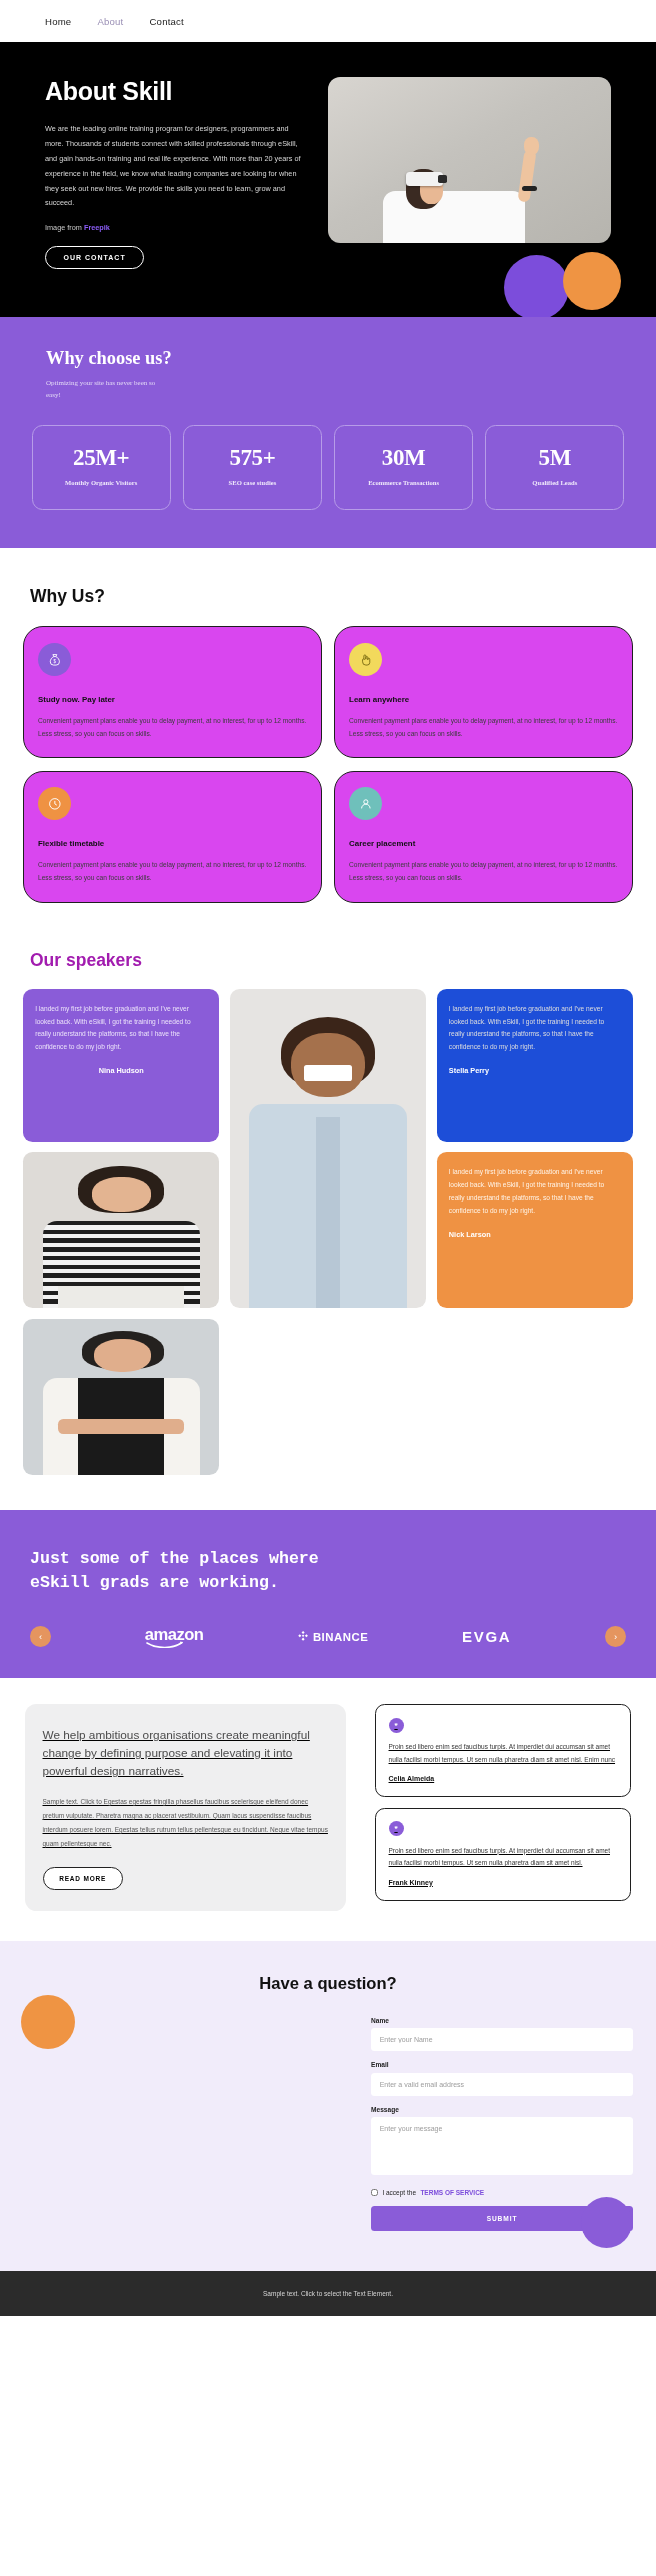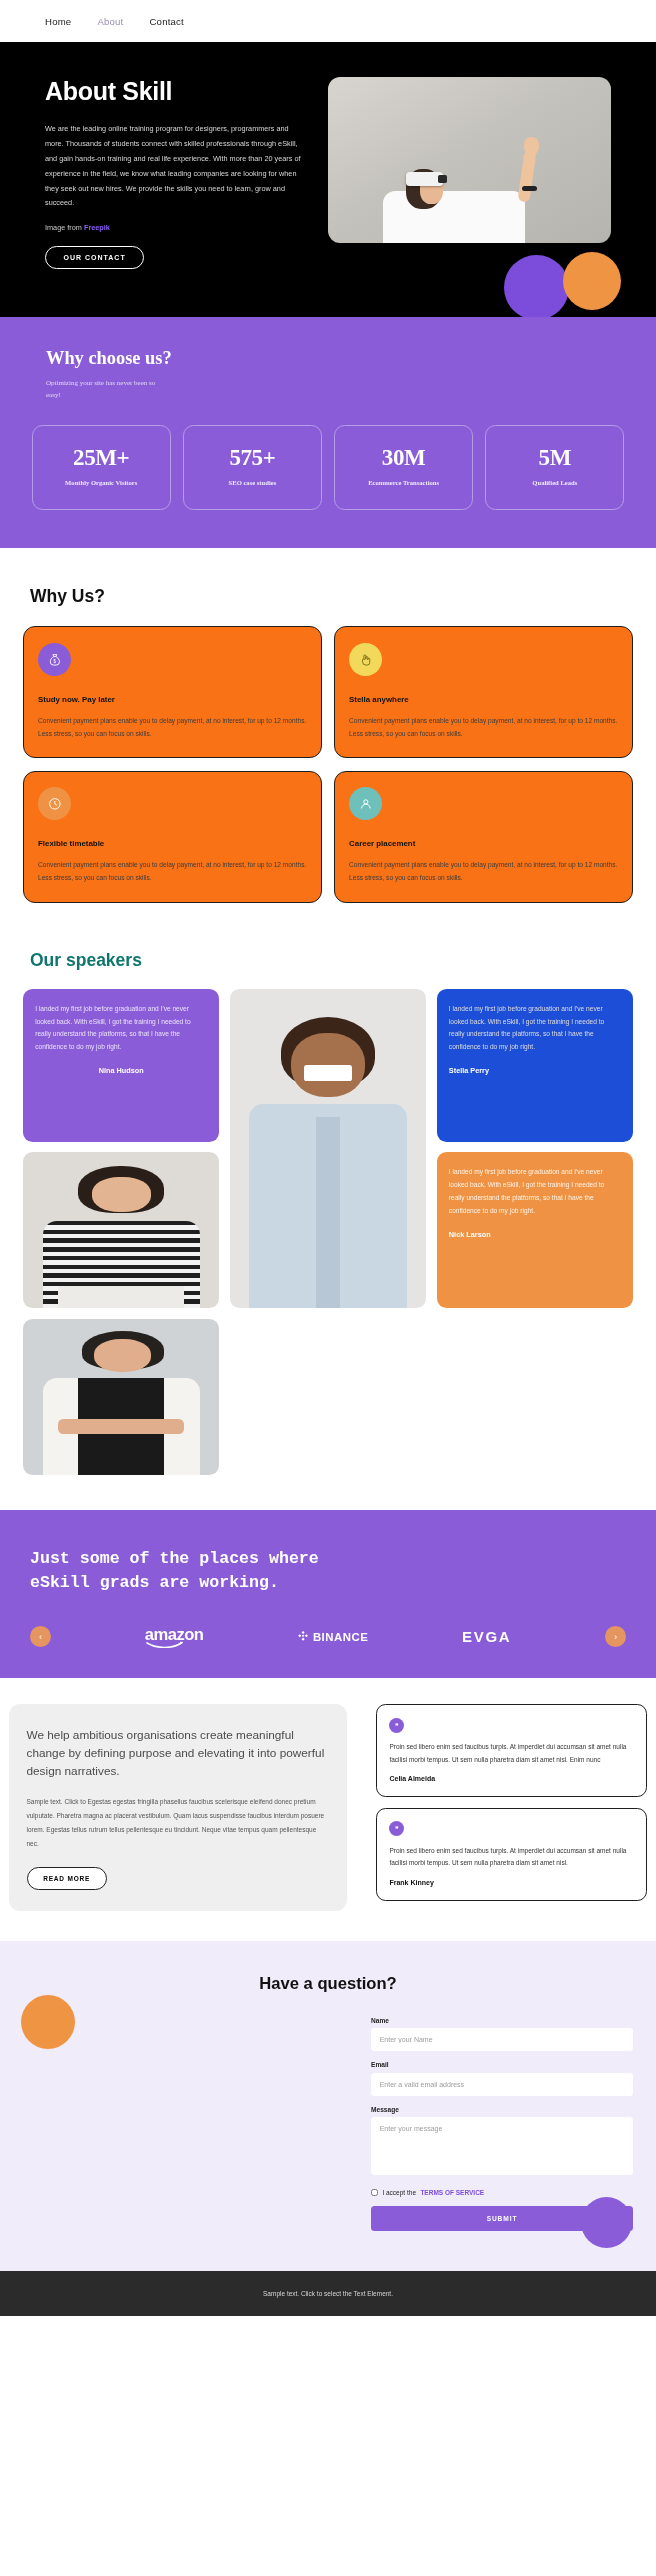--- a/index.html
+++ b/index.html
@@ -49,28 +49,28 @@
   .stats .sub { color:#e2d7f5; font-size:7px; line-height:1.75; margin-top:7.9px; padding-left:23px; max-width:140px; }
   .stat-row { display:flex; gap:12.2px; margin-top:23px; padding:0 8.7px; }
   .stat-card { flex:1; border:0.9px solid #b79ce8; border-radius:10.5px; padding:19px 5.2px 21px; text-align:center; }
   .stat-num { color:#fff; font-size:23px; font-weight:700; letter-spacing:-0.4px; }
   .stat-label { color:#f0e9fb; font-size:6.6px; margin-top:7px; line-height:1.6; font-weight:600; }
 
   
   .whyus { padding:38px 23px 30px; }
   .whyus h2 { font-size:17.5px; font-weight:700; color:#111; margin-bottom:19px; padding-left:7px; }
   .card-grid { display:grid; grid-template-columns:1fr 1fr; gap:12.2px; }
-  .wcard { border:0.9px solid #1f1f1f; border-radius:12px; padding:15.7px 14px 17.5px; background:#f97316; }
+  .wcard { border:0.9px solid #1f1f1f; border-radius:20px; padding:15.7px 14px 17.5px; background:#d946ef; }
   .wicon { width:33px; height:33px; border-radius:50%; display:flex; align-items:center; justify-content:center; margin-bottom:19px; }
   .wcard h3 { font-size:7.9px; font-weight:700; color:#111; margin-bottom:9.6px; }
   .wcard p { font-size:6.6px; line-height:2.0; color:#3c3c3c; }
 
   
   .speakers { padding:17.5px 23px 35px; }
-  .speakers h2 { font-size:17.5px; font-weight:700; color:#0f766e; margin-bottom:17.5px; padding-left:7px; }
+  .speakers h2 { font-size:17.5px; font-weight:700; color:#a21caf; margin-bottom:17.5px; padding-left:7px; }
   .sp-grid { display:grid; grid-template-columns:1fr 1fr 1fr; gap:10.5px; }
   .quote { border-radius:9.6px; padding:14px 12.2px 15.7px; }
   .quote p { font-size:6.6px; line-height:1.95; margin-bottom:12.2px; }
   .quote .who { font-size:7.3px; font-weight:700; }
   .q-purple { background:#8a5cd8; }
   .q-purple p { color:#ece3fa; } .q-purple .who { color:#fff;text-align:center; }
   .q-black { background:#1d4ed8; }
   .q-black p { color:#dedede; } .q-black .who { color:#fff; }
   .q-orange { background:#ef9243; }
   .q-orange p { color:#fff4e8; } .q-orange .who { color:#fff; }
@@ -85,21 +85,21 @@
   .brands h2 { color:#fff; font-size:16.6px; font-weight:700; line-height:1.45; max-width:289px;font-family:Liberation Mono, monospace; }
   .brand-row { display:flex; align-items:center; justify-content:space-between; margin-top:30px; }
   .arrow { width:21px; height:21px; border-radius:50%; background:#e5955f; display:flex; align-items:center; justify-content:center; color:#fff; font-size:9.6px; cursor:pointer; flex:none; }
   .logo { color:#fff; font-weight:700; text-align:left; }
   .logo-amazon { font-size:16.6px; letter-spacing:-0.5px; position:relative; }
   .logo-amazon .smile { display:block; height:7px; margin-top:-3.5px; }
   .logo-binance { font-size:11.4px; letter-spacing:0.5px; display:flex; align-items:center; gap:3.5px; }
   .logo-evga { font-size:15px; letter-spacing:1.7px; }
 
   
-  .org { padding:26px 9px 30px; display:flex; gap:29px; }
+  .org { padding:26px 25px 30px; display:flex; gap:29px;text-decoration:underline; }
   .org-left { flex:1.12; background:#efeff0; border-radius:11.4px; padding:23px 17.5px 21px; }
   .org-left h3 { font-size:11.8px; line-height:1.52; color:#4c4c4c; font-weight:400; margin-bottom:14px; }
   .org-left p { font-size:6.5px; line-height:2.15; color:#555; }
   .btn-read { margin-top:15.7px; display:inline-block; border:0.9px solid #222; border-radius:14px; background:#fff; font-size:6.5px; font-weight:700; letter-spacing:0.8px; padding:7px 15.7px; cursor:pointer; }
   .org-right { flex:1; display:flex; flex-direction:column; gap:10.5px; }
   .tcard { border:0.9px solid #1f1f1f; border-radius:9.6px; padding:12.2px 12.2px 14px; }
   .tavatar { width:15px; height:15px; border-radius:50%; background:#8a5cd8; display:flex; align-items:center; justify-content:center; color:#fff; font-size:6.1px; font-weight:700; margin-bottom:8.7px; }
   .tcard p { font-size:6.5px; line-height:1.95; color:#333; margin-bottom:8.7px; }
   .tcard .who { font-size:7px; font-weight:700; color:#111; }
 
@@ -196,21 +196,21 @@
       <p>Convenient payment plans enable you to delay payment, at no interest, for up to 12 months. Less stress, so you can focus on skills.</p>
     </div>
     <div class="wcard">
       <div class="wicon" style="background:#f2d95c">
         <svg width="15.7" height="15.7" viewBox="0 0 24 24" fill="none" stroke="#7a6a12" stroke-width="1.4">
             <path d="M9 11V6a1.5 1.5 0 1 1 3 0v5"></path>
             <path d="M12 11V8.5a1.5 1.5 0 1 1 3 0V12"></path>
             <path d="M15 12v-1a1.5 1.5 0 1 1 3 0v5a4 4 0 0 1-4 4h-2a5 5 0 0 1-5-5v-3a1.5 1.5 0 1 1 3 0"></path>
           </svg>
       </div>
-      <h3>Stella anywhere</h3>
+      <h3>Learn anywhere</h3>
       <p>Convenient payment plans enable you to delay payment, at no interest, for up to 12 months. Less stress, so you can focus on skills.</p>
     </div>
     <div class="wcard">
       <div class="wicon" style="background:#ef9243">
         <svg width="15.7" height="15.7" viewBox="0 0 24 24" fill="none" stroke="#fff" stroke-width="1.5">
             <circle cx="12" cy="12" r="8"></circle>
             <path d="M12 7.5V12l3 2"></path>
           </svg>
       </div>
       <h3>Flexible timetable</h3>

